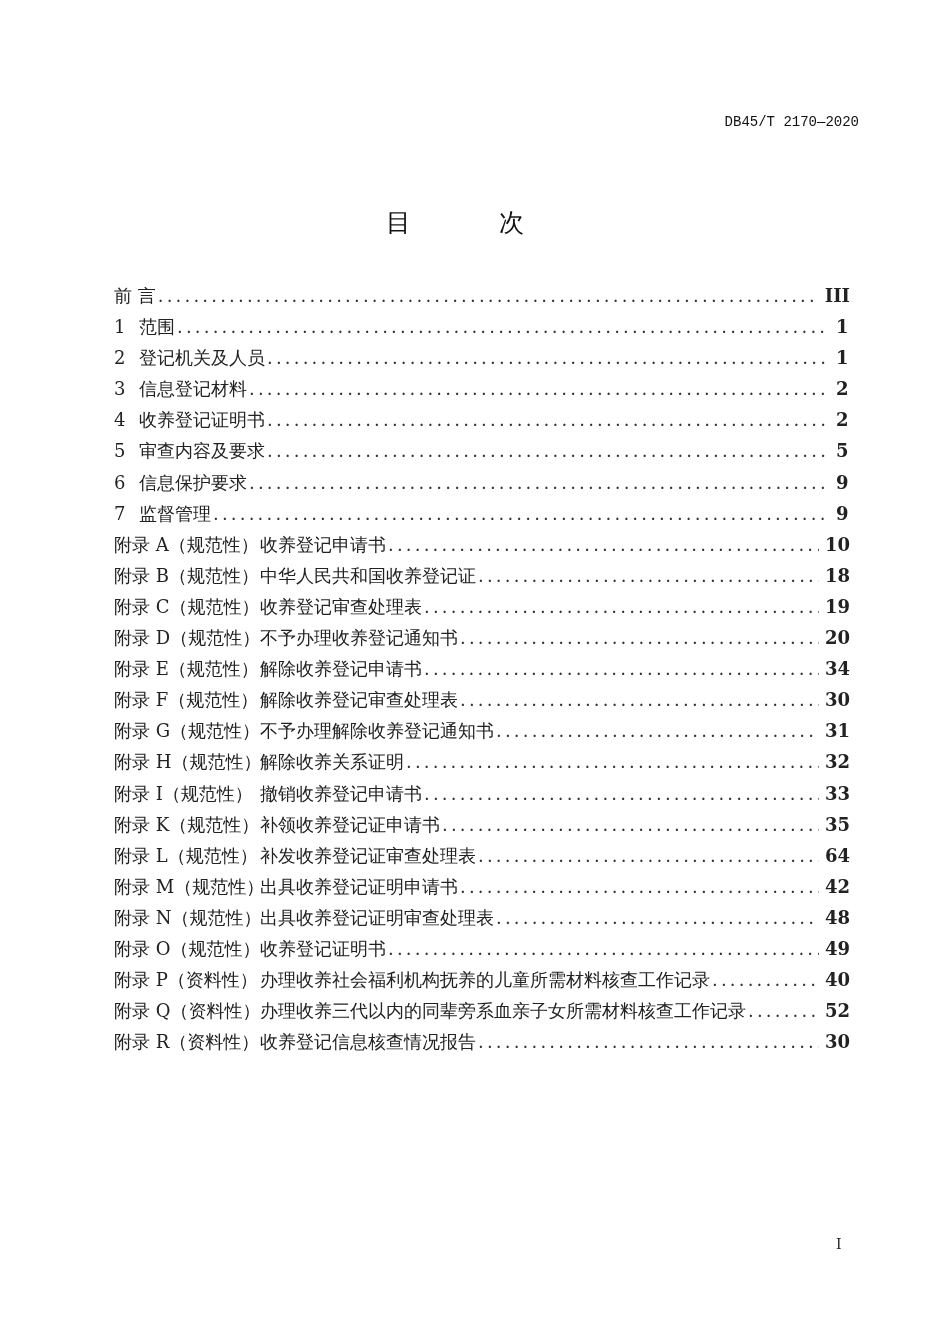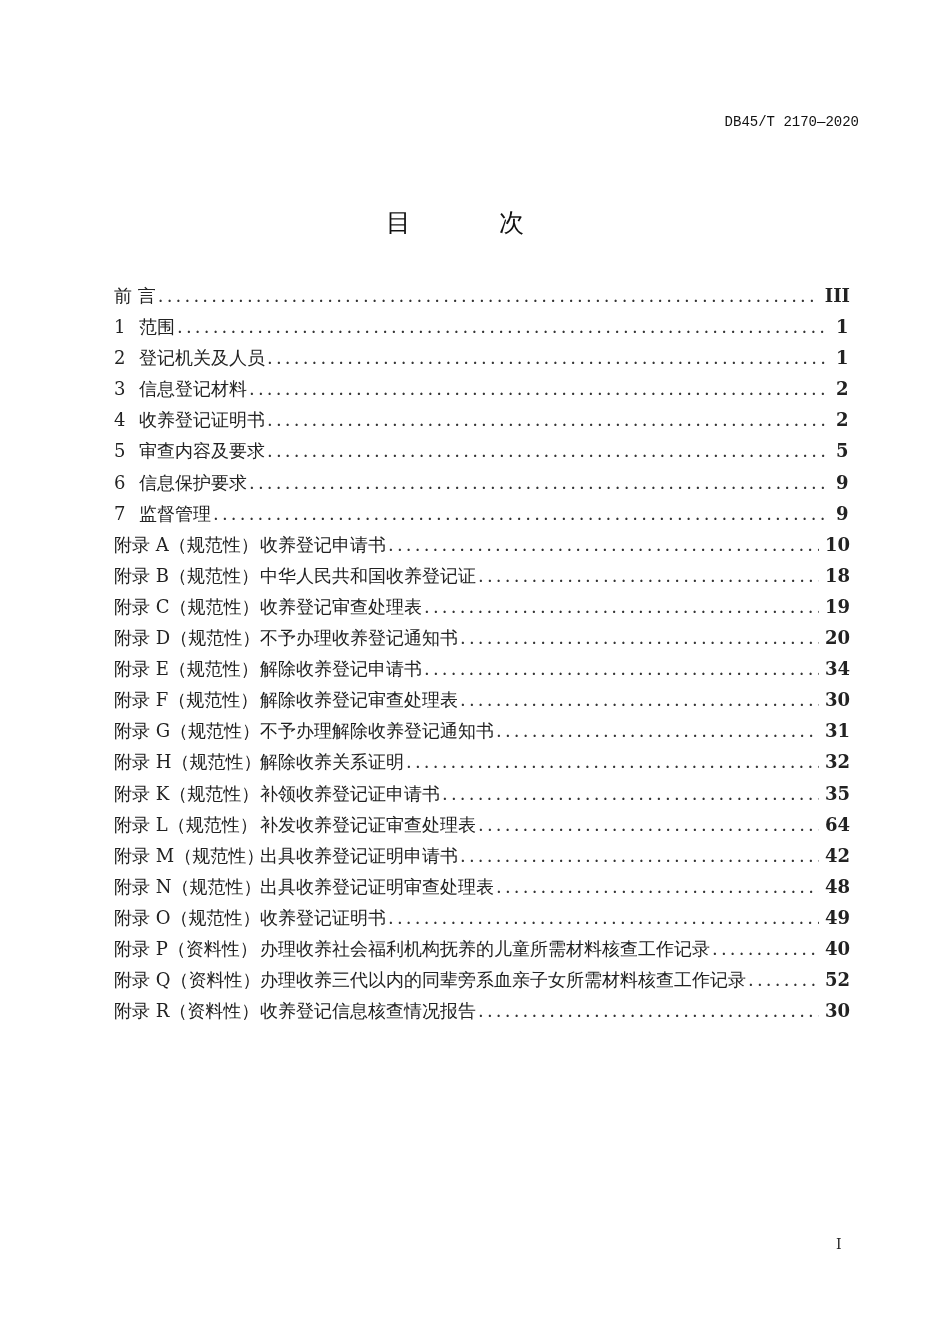--- a/index.html
+++ b/index.html
@@ -118,20 +118,26 @@
         <span class="dots"></span>
         <span class="page">31</span>
       </div>
       <div class="row">
         <span class="appx">附录 H（规范性）</span>
         <span class="label">解除收养关系证明</span>
         <span class="dots"></span>
         <span class="page">32</span>
       </div>
       <div class="row">
+        <span class="appx">附录 I（规范性）</span>
+        <span class="label">撤销收养登记申请书</span>
+        <span class="dots"></span>
+        <span class="page">33</span>
+      </div>
+      <div class="row">
         <span class="appx">附录 K（规范性）</span>
         <span class="label">补领收养登记证申请书</span>
         <span class="dots"></span>
         <span class="page">35</span>
       </div>
       <div class="row">
         <span class="appx">附录 L（规范性）</span>
         <span class="label">补发收养登记证审查处理表</span>
         <span class="dots"></span>
         <span class="page">64</span>

